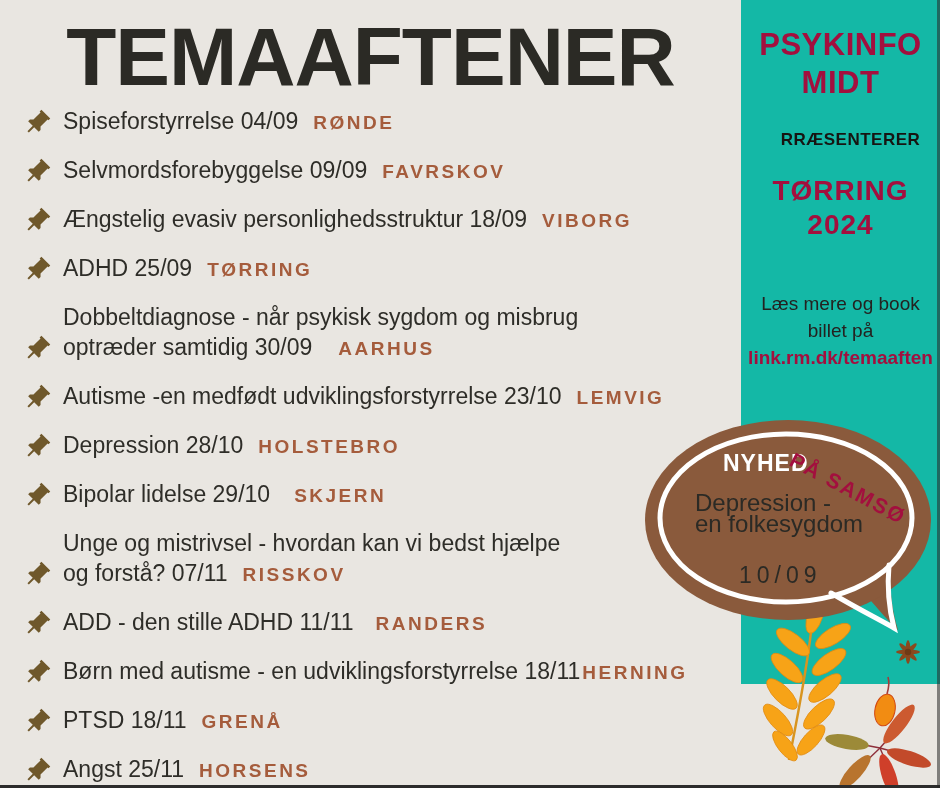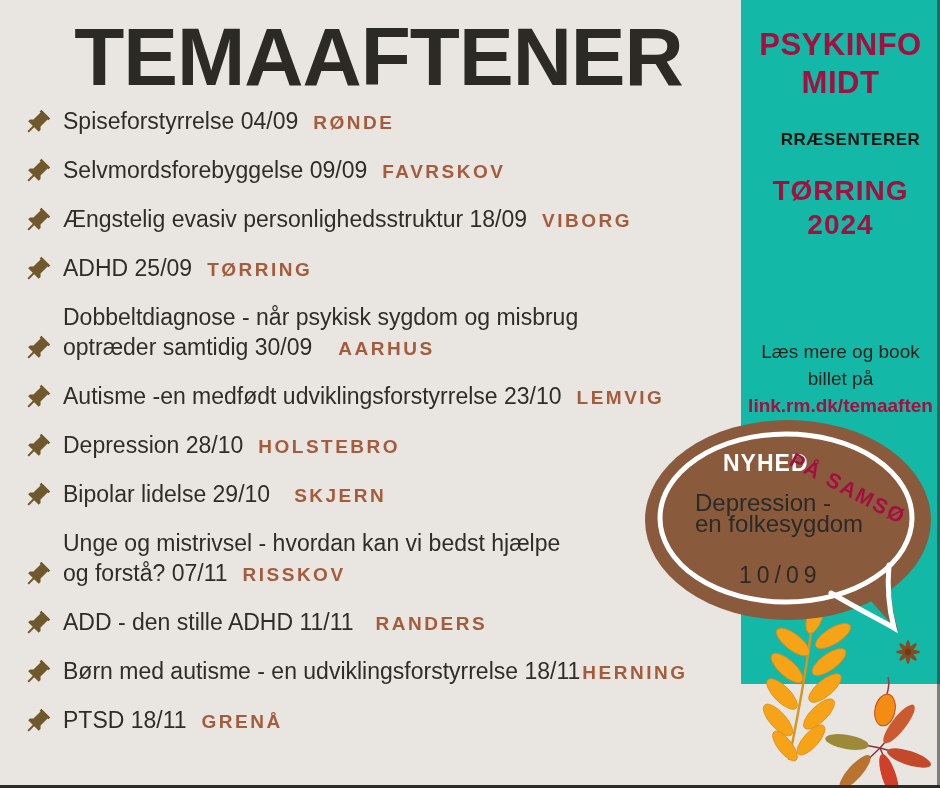--- a/index.html
+++ b/index.html
@@ -1,21 +1,21 @@
 <!DOCTYPE html>
 <html><head>
 <meta charset="utf-8">
 <style>
   html,body{margin:0;padding:0;}
   body{width:940px;height:788px;overflow:hidden;background:#e9e6e1;
        font-family:"Liberation Sans", sans-serif;}
   #poster{position:relative;width:940px;height:788px;background:#e9e6e1;}
 
   
-  #main-col{position:absolute;left:0;top:0;width:741px;height:636px;padding-left:8px;}
+  #main-col{position:absolute;left:0;top:0;width:741px;height:636px;}
   #page-title{margin:0;padding-top:10px;text-align:center;
       font-size:82px;font-weight:800;letter-spacing:-1px;
       color:#2b2a25;font-family:"Liberation Sans", sans-serif;}
   #events{position:absolute;left:22px;top:106px;width:708px;}
   .event{display:flex;align-items:flex-end;margin-bottom:17px;}
   .pin{width:30px;height:30px;flex:0 0 30px;margin-right:11px;margin-top:-1px;}
   .lines{display:block;}
   .line{display:block;white-space:nowrap;font-size:23px;line-height:30px;
         color:#2e2d28;font-weight:500;}
   .loc{display:inline-block;margin-left:15px;font-size:19px;font-weight:700;
@@ -28,21 +28,21 @@
 
   
   #sidebar{position:absolute;left:741px;top:0;width:199px;height:684px;
       background:#14b8a6;text-align:center;}
   #brand{margin-top:26px;font-size:31px;line-height:38px;font-weight:800;
       color:#a30f3e;letter-spacing:.5px;}
   #presents{margin-top:28px;font-size:17px;font-weight:600;color:#171512;
       letter-spacing:.5px;padding-left:20px;}
   #season{margin-top:24px;font-size:28px;line-height:34px;font-weight:800;
       color:#a30f3e;letter-spacing:1px;}
-  #info{margin-top:96px;font-size:19px;line-height:27px;color:#242220;}
+  #info{margin-top:48px;font-size:19px;line-height:27px;color:#242220;}
   #booking-link{margin-top:3px;font-size:19px;font-weight:600;color:#a30f3e;}
 
   
   #bubble{position:absolute;left:635px;top:417px;width:305px;height:235px;z-index:4;}
   #bubble svg{position:absolute;left:0;top:0;width:100%;height:100%;overflow:visible;}
   .bubble-line{position:absolute;white-space:nowrap;}
   #bubble-heading{left:88px;top:33px;font-size:23px;font-weight:700;color:#ffffff;
       letter-spacing:1px;}
   #bubble-line1{left:60px;top:72px;font-size:24px;color:#2b2a25;}
   #bubble-line2{left:60px;top:93px;font-size:24px;color:#2b2a25;}
@@ -171,20 +171,28 @@
 
     <div class="event">
       <svg class="pin" viewBox="0 0 24 24">
         <path d="M16,12V4h1V2H7v2h1v8l-2,2v2h5.2v6h1.6v-6H18v-2L16,12z" transform="rotate(45 12 12)" fill="#6f582b"></path>
       </svg>
       <span class="lines">
             <span class="line">PTSD 18/11<span class="loc">GRENÅ</span></span>
           </span>
     </div>
 
+    <div class="event">
+      <svg class="pin" viewBox="0 0 24 24">
+        <path d="M16,12V4h1V2H7v2h1v8l-2,2v2h5.2v6h1.6v-6H18v-2L16,12z" transform="rotate(45 12 12)" fill="#6f582b"></path>
+      </svg>
+      <span class="lines">
+            <span class="line">Angst 25/11<span class="loc">HORSENS</span></span>
+          </span>
+    </div>
   </div>
   </div>
 
   <div id="sidebar">
     <div id="brand">
       <span>PSYKINFO</span><br>
       <span>MIDT</span>
     </div>
     <div id="presents">RRÆSENTERER</div>
     <div id="season">

